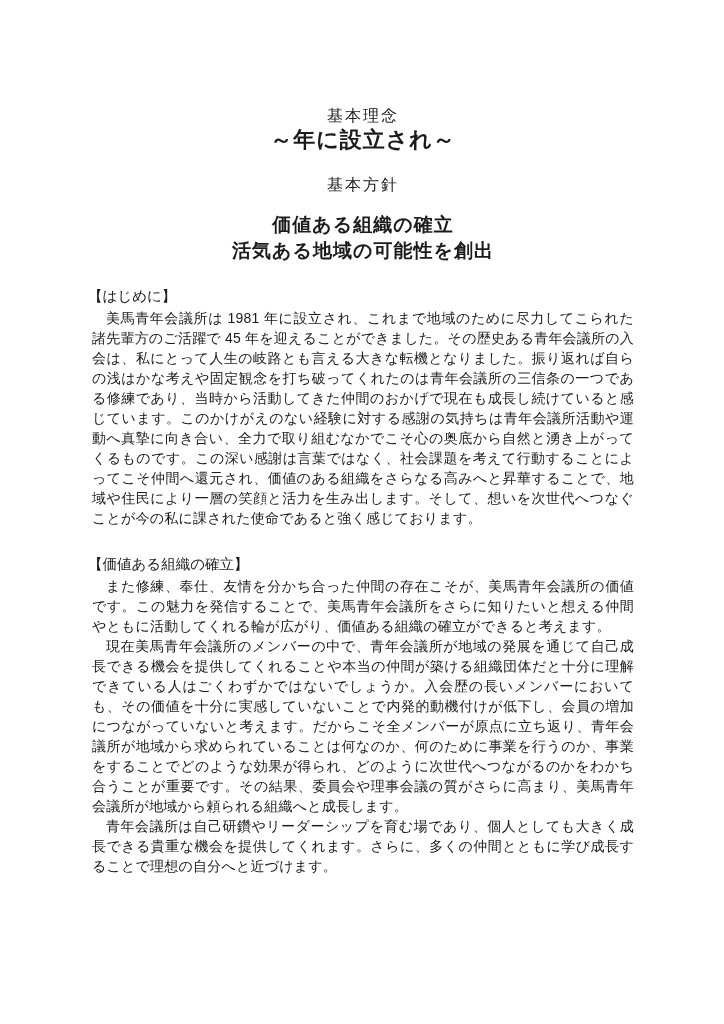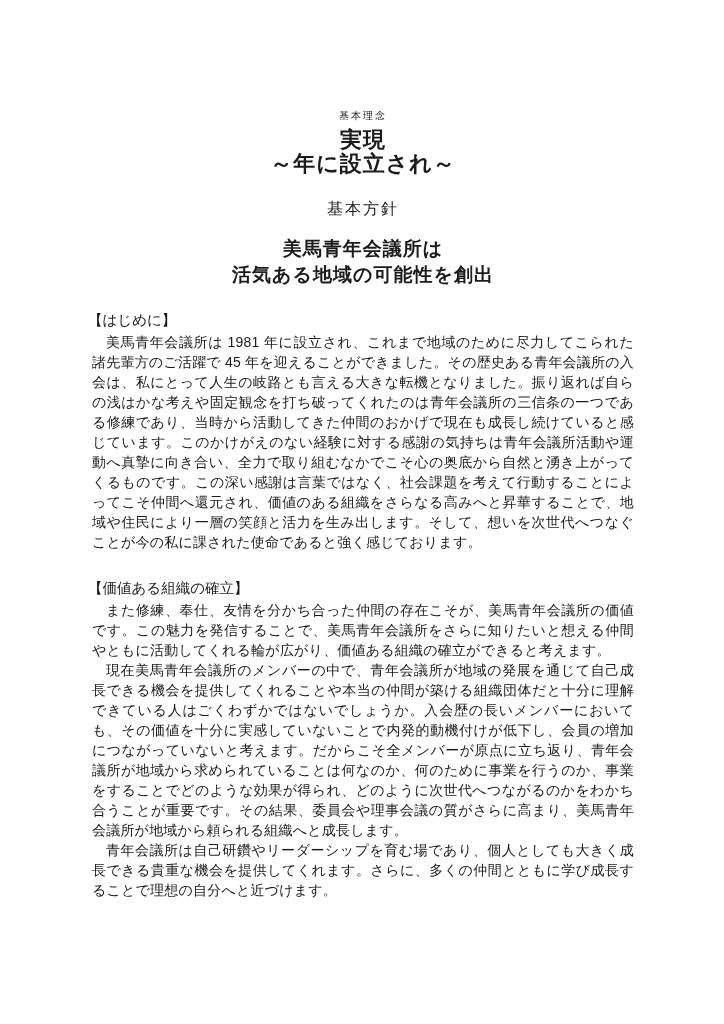--- a/index.html
+++ b/index.html
@@ -20,21 +20,21 @@
     width: 724px;
     min-height: 1024px;
     padding: 106px 90px 40px 92px;
     background: #ffffff;
   }
   
   .doc-header {
     text-align: center;
   }
   .h-label {
-    font-size: 10px;
+    font-size: 16px;
     line-height: 20px;
     letter-spacing: 2px;
     font-weight: normal;
     margin-bottom: 2px;
   }
   .h-title {
     font-size: 22px;
     line-height: 24px;
     font-weight: bold;
     letter-spacing: 1px;
@@ -77,27 +77,26 @@
     letter-spacing: 0.2px;
   }
 </style>
 </head>
 <body>
 
 <div class="page">
 
   <div class="doc-header">
     <div class="h-label">基本理念</div>
-    <div class="h-title">実現</div>
     <div class="h-title">～年に設立され～</div>
 
     <div class="policy-label">基本方針</div>
 
     <div class="policy-list">
-      <div class="policy-item">美馬青年会議所は</div>
+      <div class="policy-item">価値ある組織の確立</div>
       <div class="policy-item">活気ある地域の可能性を創出</div>
     </div>
   </div>
 
   <section class="doc-section">
     <h2 class="sec-head">【はじめに】</h2>
     <p class="body-p">美馬青年会議所は 1981 年に設立され、これまで地域のために尽力してこられた諸先輩方のご活躍で 45 年を迎えることができました。その歴史ある青年会議所の入会は、私にとって人生の岐路とも言える大きな転機となりました。振り返れば自らの浅はかな考えや固定観念を打ち破ってくれたのは青年会議所の三信条の一つである修練であり、当時から活動してきた仲間のおかげで現在も成長し続けていると感じています。このかけがえのない経験に対する感謝の気持ちは青年会議所活動や運動へ真摯に向き合い、全力で取り組むなかでこそ心の奥底から自然と湧き上がってくるものです。この深い感謝は言葉ではなく、社会課題を考えて行動することによってこそ仲間へ還元され、価値のある組織をさらなる高みへと昇華することで、地域や住民により一層の笑顔と活力を生み出します。そして、想いを次世代へつなぐことが今の私に課された使命であると強く感じております。</p>
   </section>
 
   <section class="doc-section">

